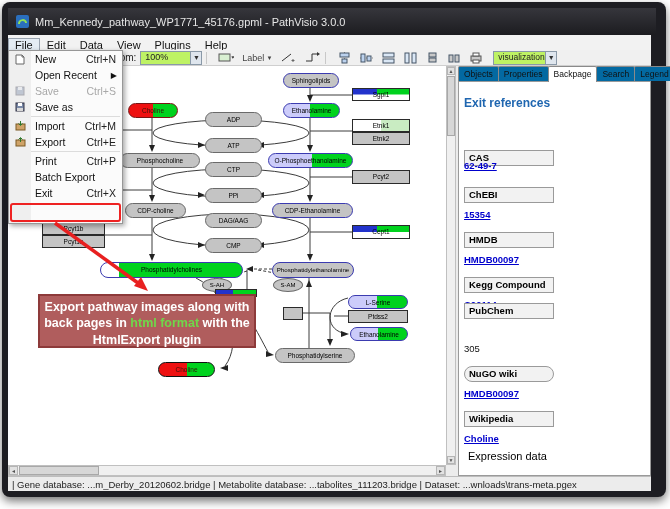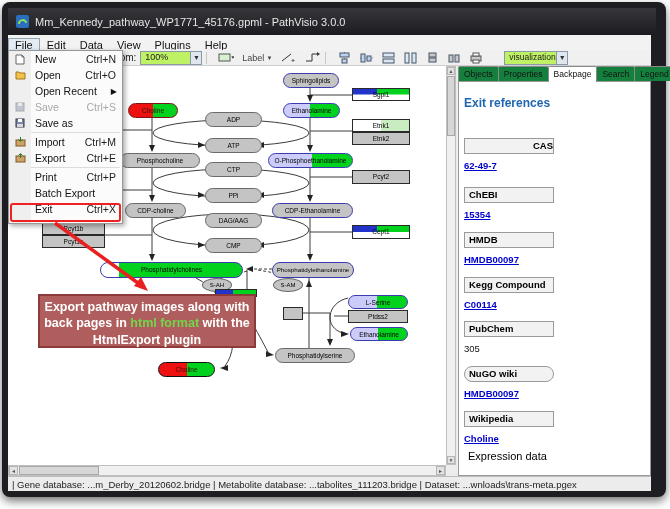--- a/index.html
+++ b/index.html
@@ -45,21 +45,21 @@
   .mi-sub{margin-left:auto;margin-right:5px;font-size:8px;}
   .mi.disabled .mi-label,.mi.disabled .mi-short{color:#a8a8a8;}
   .msep{height:1px;background:#dcdcdc;margin:1px 2px;}
   .red-box{position:absolute;left:10px;top:203px;width:111px;height:19px;border:2px solid #e22;border-radius:3px;z-index:12;}
   .vscroll{position:absolute;left:446px;top:66px;width:10px;height:399px;background:#f0f0f0;border:1px solid #c0c0c0;z-index:4;font-size:5px;color:#555;}
   .hscroll{position:absolute;left:8px;top:465px;width:438px;height:11px;background:#f0f0f0;border:1px solid #c0c0c0;z-index:4;font-size:5px;color:#555;}
   .sb-btn{position:absolute;background:#e2e2e2;border:1px solid #b5b5b5;display:flex;align-items:center;justify-content:center;}
   .thumb{position:absolute;background:#d7d7d7;border:1px solid #a8a8a8;}
   .panel{position:absolute;left:458px;top:81px;width:193px;height:395px;background:#ffffff;border:1px solid #9a9a9a;z-index:3;}
   .tabs{position:absolute;left:458px;top:66px;height:15px;display:flex;z-index:4;font-size:8.5px;}
-  .tab{height:15px;line-height:14px;padding:0 5px;border:1px solid #8a8a8a;border-bottom:none;background:#15803d;color:#111;margin-right:-1px;border-radius:2px 2px 0 0;}
+  .tab{height:15px;line-height:14px;padding:0 5px;border:1px solid #8a8a8a;border-bottom:none;background:#0369a1;color:#111;margin-right:-1px;border-radius:2px 2px 0 0;}
   .tab.active{background:#ffffff;font-weight:normal;height:16px;}
   .xhead{position:absolute;left:464px;font-size:12px;font-weight:bold;color:#1f66b0;z-index:5;}
   .xref-t{position:absolute;left:464px;width:90px;height:16px;background:#f2f2f2;border:1px solid #9a9a9a;font-size:9.5px;font-weight:bold;line-height:14px;padding-left:4px;z-index:5;color:#000;}
   .xref-v{position:absolute;left:464px;font-size:9.5px;font-weight:bold;z-index:5;}
   .xref-v a{color:#0000cc;}
   .plain{color:#111;font-weight:normal;}
   .xfoot{position:absolute;left:462px;font-size:11px;font-weight:normal;color:#000;z-index:5;padding-left:6px;}
   .statusbar{position:absolute;left:8px;top:476px;width:643px;height:15px;background:#ececec;border-top:1px solid #bdbdbd;font-size:9.5px;color:#222;line-height:15px;padding-left:4px;white-space:nowrap;overflow:hidden;z-index:4;}
 </style>
 </head>
@@ -159,21 +159,21 @@
           <rect x="7" y="3" width="4" height="7" fill="#c8c8c8" stroke="#456"></rect>
         </svg>
     </span>
     <span class="tb-btn">
       <svg width="14" height="12">
           <rect x="2" y="4" width="10" height="5" fill="#c9c9c9" stroke="#555"></rect>
           <rect x="4" y="1" width="6" height="3" fill="#fff" stroke="#555"></rect>
           <rect x="4" y="8" width="6" height="3" fill="#fff" stroke="#555"></rect>
         </svg>
     </span>
-    <span class="combo" style="width:64px;margin-left:20px;">
+    <span class="combo" style="width:64px;margin-left:9px;">
       <span style="font-size:8.5px;">visualization</span>
       <span class="car">▼</span>
     </span>
   </div>
 
   <div class="canvas"></div>
 
   <svg class="overlay" width="670" height="509" viewBox="0 0 670 509">
     <g stroke="#3c3c3c" stroke-width="1" fill="none">
       <ellipse cx="231" cy="133" rx="78" ry="13"></ellipse>
@@ -281,33 +281,33 @@
     <span class="tab">Objects</span>
     <span class="tab">Properties</span>
     <span class="tab active">Backpage</span>
     <span class="tab">Search</span>
     <span class="tab">Legend</span>
   </div>
   <div class="panel"></div>
 
   <div class="xhead" style="top:96px;">Exit references</div>
 
-  <div class="xref-t" style="top:138px;text-align:right;">CAS</div>
+  <div class="xref-t" style="top:150px;">CAS</div>
   <div class="xref-v" style="top:160px;"><a href="#">62-49-7</a></div>
 
   <div class="xref-t" style="top:187px;">ChEBI</div>
   <div class="xref-v" style="top:209px;"><a href="#">15354</a></div>
 
   <div class="xref-t" style="top:232px;">HMDB</div>
   <div class="xref-v" style="top:254px;"><a href="#">HMDB00097</a></div>
 
   <div class="xref-t" style="top:277px;">Kegg Compound</div>
   <div class="xref-v" style="top:299px;"><a href="#">C00114</a></div>
 
-  <div class="xref-t" style="top:321px;">PubChem</div>
+  <div class="xref-t" style="top:303px;">PubChem</div>
   <div class="xref-v plain" style="top:343px;">305</div>
 
   <div class="xref-t" style="top:366px;border-radius:8px;">NuGO wiki</div>
   <div class="xref-v" style="top:388px;"><a href="#">HMDB00097</a></div>
 
   <div class="xref-t" style="top:411px;">Wikipedia</div>
   <div class="xref-v" style="top:433px;"><a href="#">Choline</a></div>
 
   <div class="xfoot" style="top:450px;">Expression data</div>
 
@@ -318,29 +318,20 @@
   <div class="menu">
     <div class="mi">
       <span class="mi-ico">
           <svg width="10" height="11">
             <path d="M1 1 h6 l2 2 v7 h-8 z" fill="#fff" stroke="#666"></path>
             <path d="M7 1 v2 h2" fill="none" stroke="#666"></path>
           </svg>
         </span>
       <span class="mi-label">New</span>
       <span class="mi-short">Ctrl+N</span>
-    </div>
-    <div class="mi">
-      <span class="mi-ico">
-          <svg width="11" height="10">
-            <path d="M1 2 h3 l1 1 h5 v6 h-9 z" fill="#f3c24a" stroke="#a5791c"></path>
-          </svg>
-        </span>
-      <span class="mi-label">Open</span>
-      <span class="mi-short">Ctrl+O</span>
     </div>
     <div class="mi">
       <span class="mi-ico"></span>
       <span class="mi-label">Open Recent</span>
       <span class="mi-sub">▶</span>
     </div>
     <div class="mi disabled">
       <span class="mi-ico">
           <svg width="10" height="10" opacity="0.4">
             <rect x="1" y="1" width="8" height="8" fill="#7a8aa8" stroke="#445"></rect>

